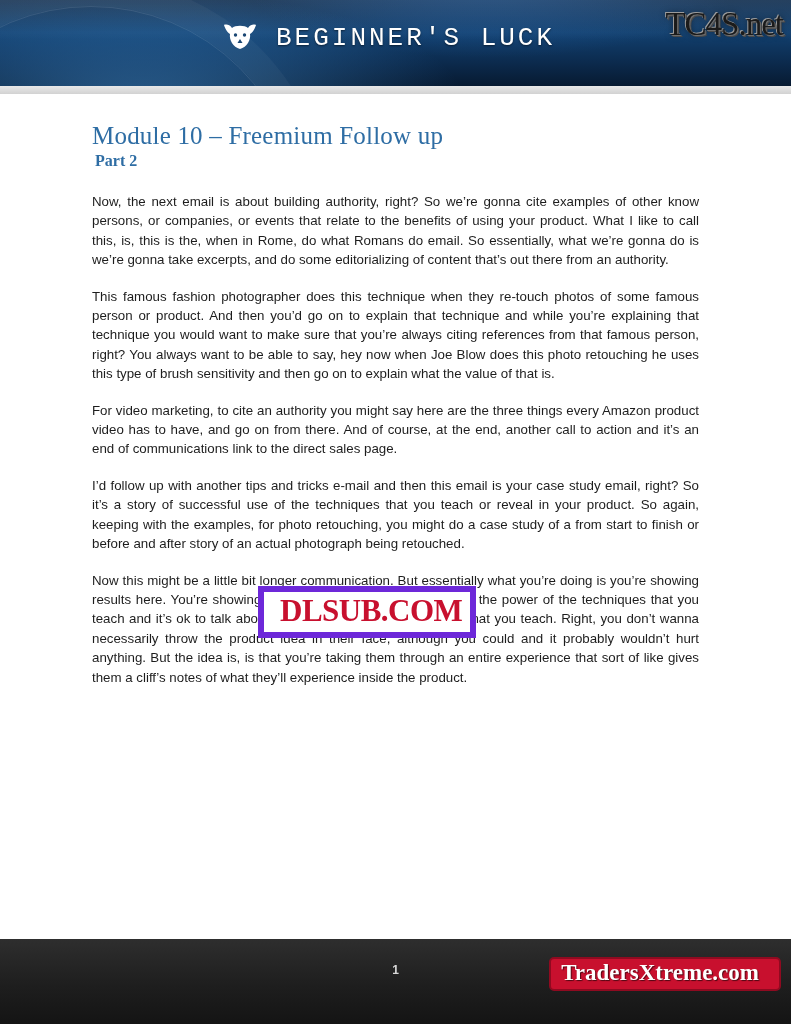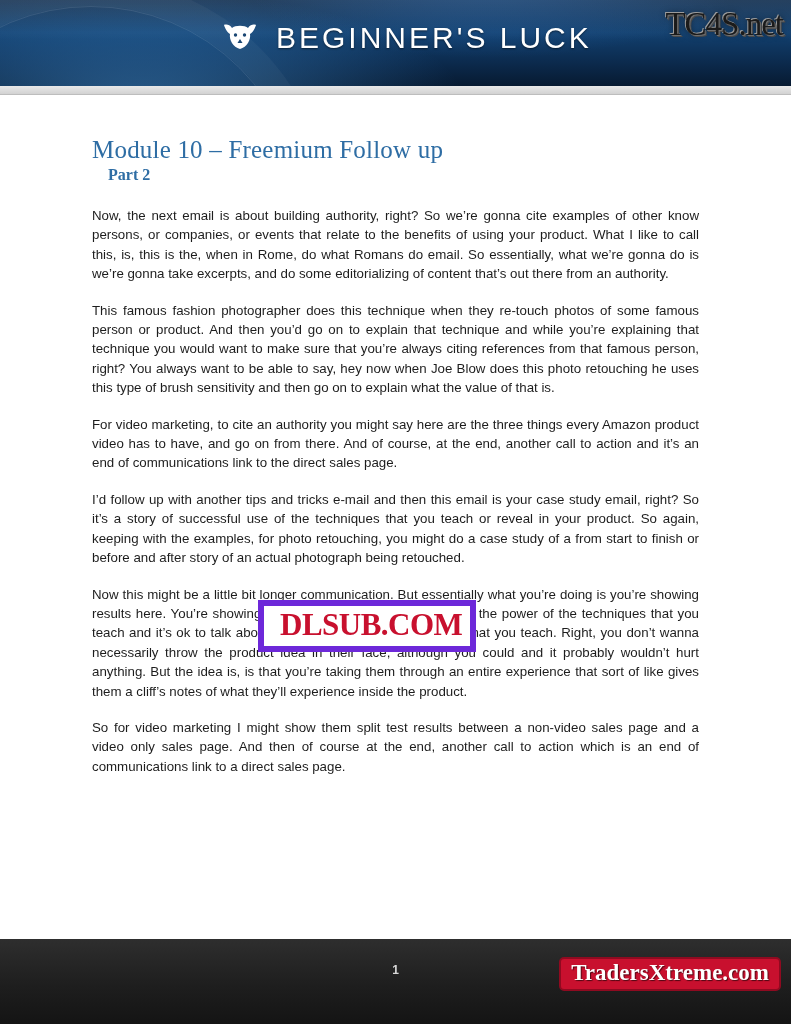--- a/index.html
+++ b/index.html
@@ -49,22 +49,22 @@
     display: flex;
     align-items: center;
     gap: 14px;
   }
   .brand-mark {
     width: 44px; height: 44px;
     position: relative;
   }
   .brand-title {
     color: #ffffff;
-    font-family: Liberation Sans, sans-serif;
-    font-size: 30px;
+    font-family: Liberation Mono, monospace;
+    font-size: 26px;
     letter-spacing: 3px;
     font-weight: 400;
     white-space: nowrap;
     text-shadow: 0 1px 2px rgba(0,0,0,0.5);
   }
   .site-badge {
     position: absolute;
     right: 8px; top: 6px;
     font-family: "Liberation Serif", serif;
     font-size: 33px;
@@ -81,21 +81,21 @@
     position: absolute;
     left: 0; top: 86px;
     width: 791px; height: 8px;
     background: linear-gradient(180deg, #e9e9e9, #d2d2d2);
     border-bottom: 1px solid #bdbdbd;
   }
 
   
   .page {
     position: absolute;
-    left: 0; top: 108px;
+    left: 0; top: 94px;
     width: 791px;
     height: 845px;
     background: #ffffff;
   }
   .content {
     position: absolute;
     left: 92px;
     top: 28px;
     width: 607px;
   }
@@ -104,21 +104,21 @@
     font-family: "Liberation Serif", serif;
     font-size: 25px;
     font-weight: normal;
     margin: 0 0 2px 0;
     letter-spacing: 0.2px;
   }
   .doc-subtitle {
     color: #2e6da4;
     font-family: "Liberation Serif", serif;
     font-size: 16px;
-    margin: 0 0 22px 16px;
+    margin: 0 0 22px 3px;
   }
   p.para {
     margin: 1px 0 17px 0;
     color: #1d1d1d;
     font-size: 13.3px;
     line-height: 19.4px;
     text-align: justify;
     text-justify: inter-word;
   }
 
@@ -160,21 +160,21 @@
   .footer-badge {
     position: absolute;
     right: 10px; top: 18px;
     font-family: "Liberation Serif", serif;
     font-size: 23px;
     font-weight: bold;
     color: #ffffff;
     background: #c8102e;
     border: 2px solid #8f0a20;
     border-radius: 5px;
-    padding: 1px 10px 3px 10px;
+    padding: 1px 20px 3px 10px;
     white-space: nowrap;
     text-shadow: 1px 1px 1px rgba(0,0,0,0.6);
     text-align: right;
   }
 </style>
 </head>
 <body>
 
 <div class="header">
   <div class="header-sheen"></div>
@@ -199,21 +199,20 @@
   <div class="content">
 
     <h1 class="doc-title">Module 10 – Freemium Follow up</h1>
     <h2 class="doc-subtitle">Part 2</h2>
 
     <p class="para">Now, the next email is about building authority, right? So we’re gonna cite examples of other know persons, or companies, or events that relate to the benefits of using your product. What I like to call this, is, this is the, when in Rome, do what Romans do email. So essentially, what we’re gonna do is we’re gonna take excerpts, and do some editorializing of content that’s out there from an authority.</p>
     <p class="para">This famous fashion photographer does this technique when they re-touch photos of some famous person or product. And then you’d go on to explain that technique and while you’re explaining that technique you would want to make sure that you’re always citing references from that famous person, right? You always want to be able to say, hey now when Joe Blow does this photo retouching he uses this type of brush sensitivity and then go on to explain what the value of that is.</p>
     <p class="para">For video marketing, to cite an authority you might say here are the three things every Amazon product video has to have, and go on from there. And of course, at the end, another call to action and it’s an end of communications link to the direct sales page.</p>
     <p class="para">I’d follow up with another tips and tricks e-mail and then this email is your case study email, right? So it’s a story of successful use of the techniques that you teach or reveal in your product. So again, keeping with the examples, for photo retouching, you might do a case study of a from start to finish or before and after story of an actual photograph being retouched.</p>
     <p class="para">Now this might be a little bit longer communication. But essentially what you’re doing is you’re showing results here. You’re showing results in advance. You’re showing the power of the techniques that you teach and it’s ok to talk about them in terms of the techniques that you teach. Right, you don’t wanna necessarily throw the product idea in their face, although you could and it probably wouldn’t hurt anything. But the idea is, is that you’re taking them through an entire experience that sort of like gives them a cliff’s notes of what they’ll experience inside the product.</p>
-    <p class="para">So for video marketing I might show them split test results between a non-video sales page and a video only sales page. And then of course at the end, another call to action which is an end of communications link to a direct sales page.</p>
   </div>
 
   <div class="watermark">DLSUB.COM</div>
 </div>
 
 <div class="footer">
   <div class="footer-page-number">1</div>
   <div class="footer-badge">TradersXtreme.com</div>
 </div>
 

